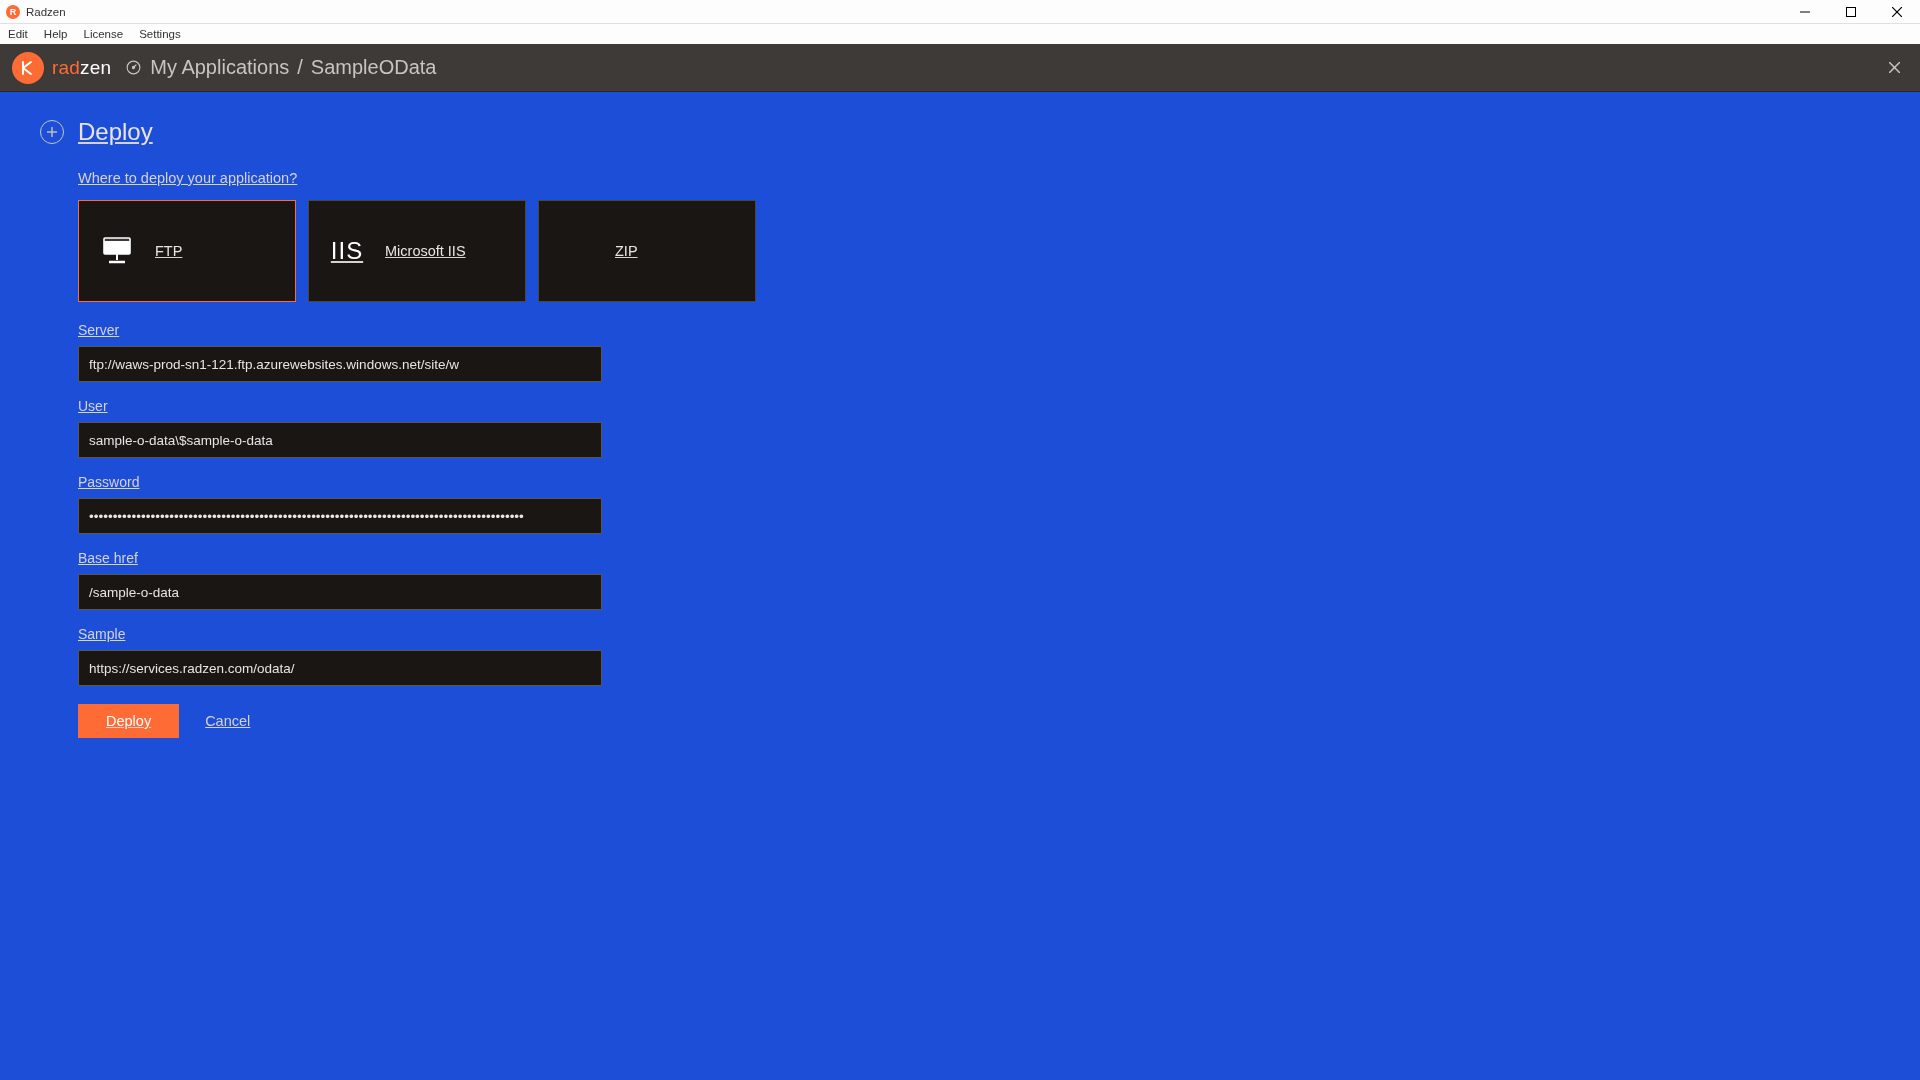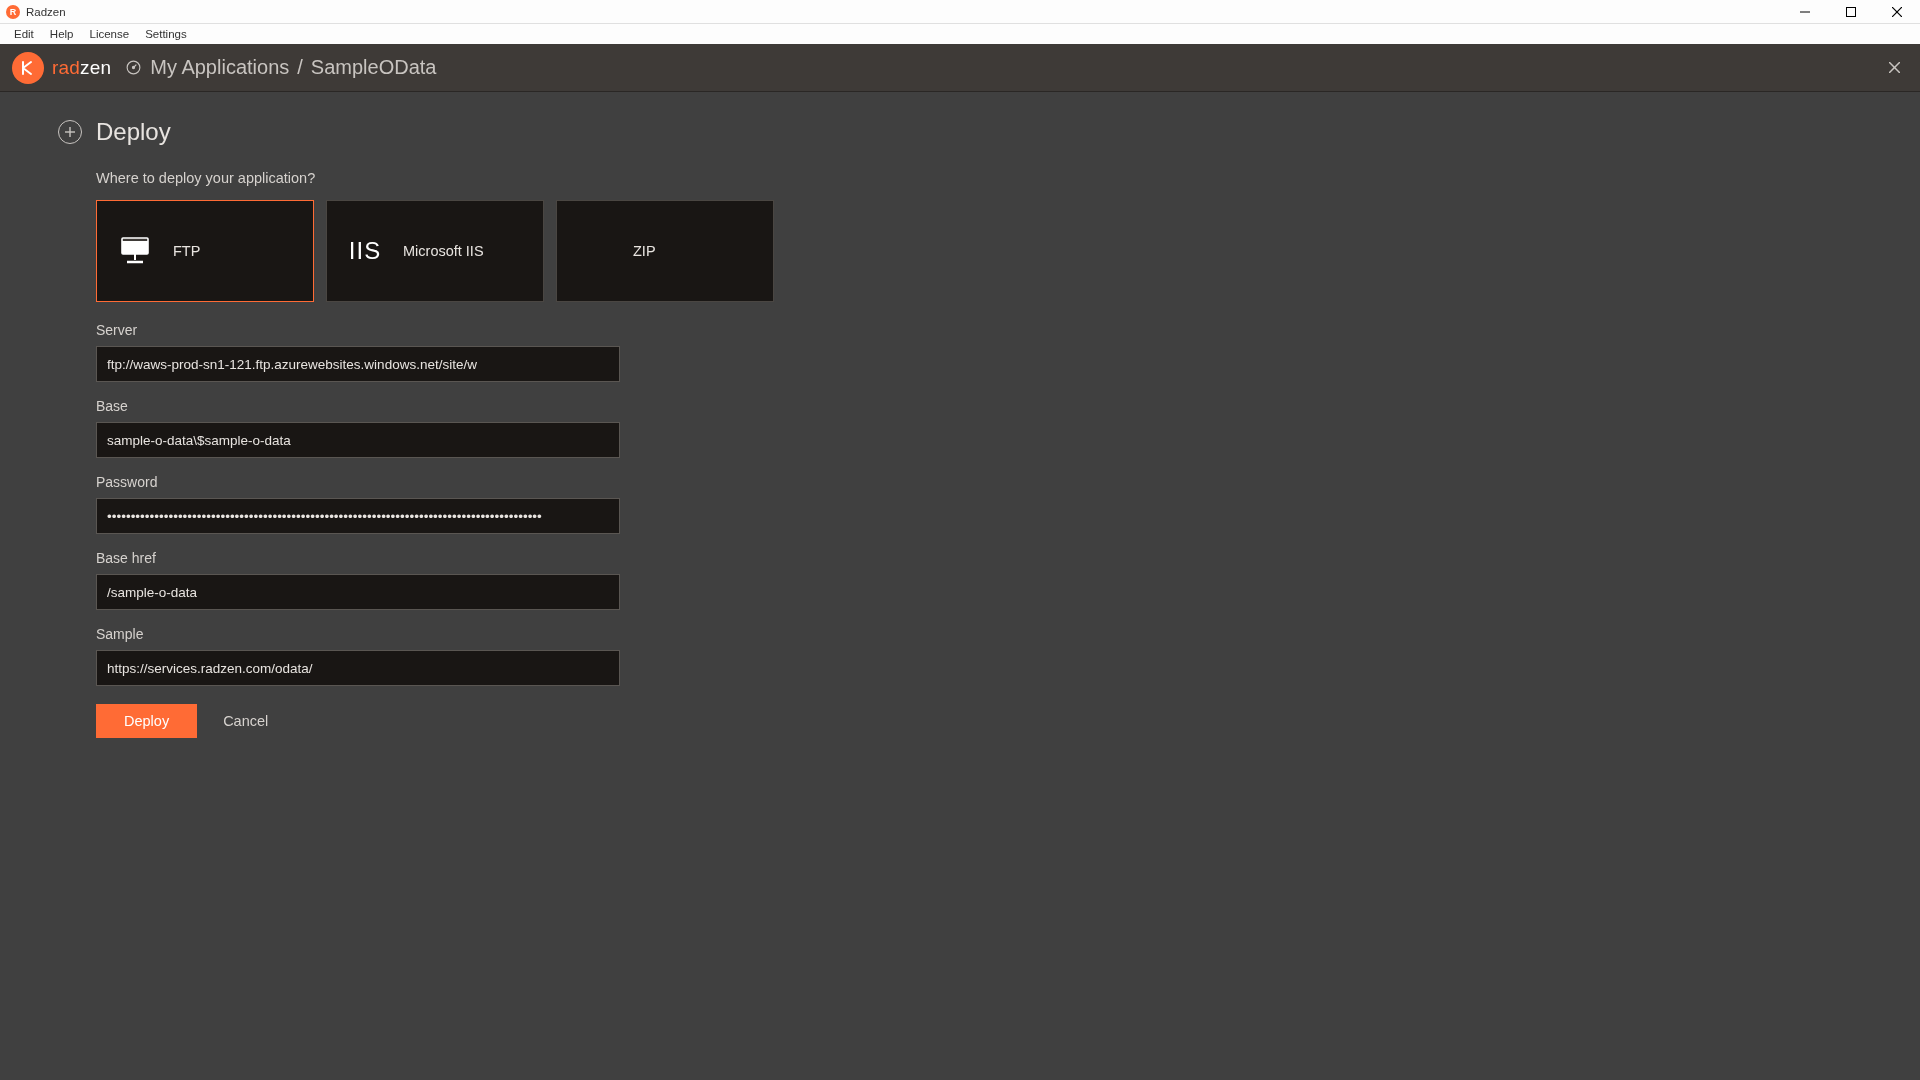--- a/index.html
+++ b/index.html
@@ -7,36 +7,36 @@
 
 
 .titlebar { height: 24px; background: #fdfdfd; display: flex; align-items: center; padding-left: 6px; justify-content: space-between; border-bottom: 1px solid #e0e0e0; }
 .titlebar-left { display: flex; align-items: center; gap: 6px; }
 .titlebar-icon { width: 14px; height: 14px; background: #ff6b35; border-radius: 50%; display: inline-flex; align-items: center; justify-content: center; color: #fff; font-size: 9px; font-weight: bold; }
 .titlebar-text { font-size: 11.5px; color: #333; }
 .titlebar-controls { display: flex; }
 .titlebar-btn { width: 46px; height: 24px; display: flex; align-items: center; justify-content: center; font-size: 12px; color: #000; }
 
 
-.menubar { height: 20px; background: #fdfdfd; display: flex; align-items: center; padding-left: 6px; gap: 0; }
+.menubar { height: 20px; background: #fdfdfd; display: flex; align-items: center; gap: 0; }
 .menubar-item { font-size: 11.5px; color: #333; padding: 2px 8px; cursor: pointer; }
 
 
 .header { height: 48px; background: #3e3a37; display: flex; align-items: center; padding: 0 12px; justify-content: space-between; border-bottom: 1px solid #2a2725; }
 .header-left { display: flex; align-items: center; gap: 14px; }
 .brand { display: flex; align-items: center; gap: 8px; }
 .brand-logo { width: 32px; height: 32px; background: #ff6b35; border-radius: 50%; display: flex; align-items: center; justify-content: center; color: #fff; font-weight: bold; font-size: 14px; }
 .brand-text { font-size: 19px; color: #ff6b35; font-weight: 400; letter-spacing: 0.2px; }
 .brand-text .zen { color: #ffffff; }
 .breadcrumb { display: flex; align-items: center; gap: 8px; color: #c8c4c0; font-size: 20px; font-weight: 300; text-align: right; }
 .breadcrumb-icon { width: 17px; height: 17px; display: inline-flex; align-items: center; justify-content: center; }
 .header-close { color: #c8c4c0; font-size: 14px; padding: 4px 8px; cursor: pointer; }
 
 
-.main { height: calc(1080px - 24px - 20px - 48px); background: #404040; padding: 26px 58px; color: #d6d2ce; overflow: auto; }
+.main { height: calc(1080px - 24px - 20px - 48px); background: #1d4ed8; padding: 26px 40px; color: #d6d2ce; overflow: auto; text-decoration: underline; }
 .page-title-row { display: flex; align-items: center; gap: 14px; margin-bottom: 24px; }
 .plus-circle { width: 24px; height: 24px; border: 1.6px solid #c8c4c0; border-radius: 50%; display: flex; align-items: center; justify-content: center; color: #c8c4c0; font-size: 16px; line-height: 1; }
 .page-title { font-size: 24px; font-weight: 300; color: #e8e4e0; }
 
 .section-label { font-size: 14.5px; color: #d6d2ce; font-weight: 300; margin-bottom: 14px; }
 
 .deploy-options { display: flex; gap: 12px; margin-bottom: 20px; }
 .deploy-card { width: 218px; height: 102px; background: #191614; border: 1px solid #4a4642; display: flex; align-items: center; padding: 0 18px; gap: 18px; cursor: pointer; }
 .deploy-card.selected { border: 1.5px solid #ff6b35; }
 .deploy-card .icon-slot { width: 40px; display: flex; align-items: center; justify-content: center; color: #fff; }
@@ -159,21 +159,21 @@
         <span class="card-label">ZIP</span>
       </div>
     </div>
 
     <div class="form-group">
       <label class="form-label">Server</label>
       <input class="form-input" type="text" value="ftp://waws-prod-sn1-121.ftp.azurewebsites.windows.net/site/w" style="">
     </div>
 
     <div class="form-group">
-      <label class="form-label">Base</label>
+      <label class="form-label">User</label>
       <input class="form-input" type="text" value="sample-o-data\$sample-o-data" style="">
     </div>
 
     <div class="form-group">
       <label class="form-label">Password</label>
       <input class="form-input" type="text" value="••••••••••••••••••••••••••••••••••••••••••••••••••••••••••••••••••••••••••••••••••••••••••••" style="">
     </div>
 
     <div class="form-group">
       <label class="form-label">Base href</label>

